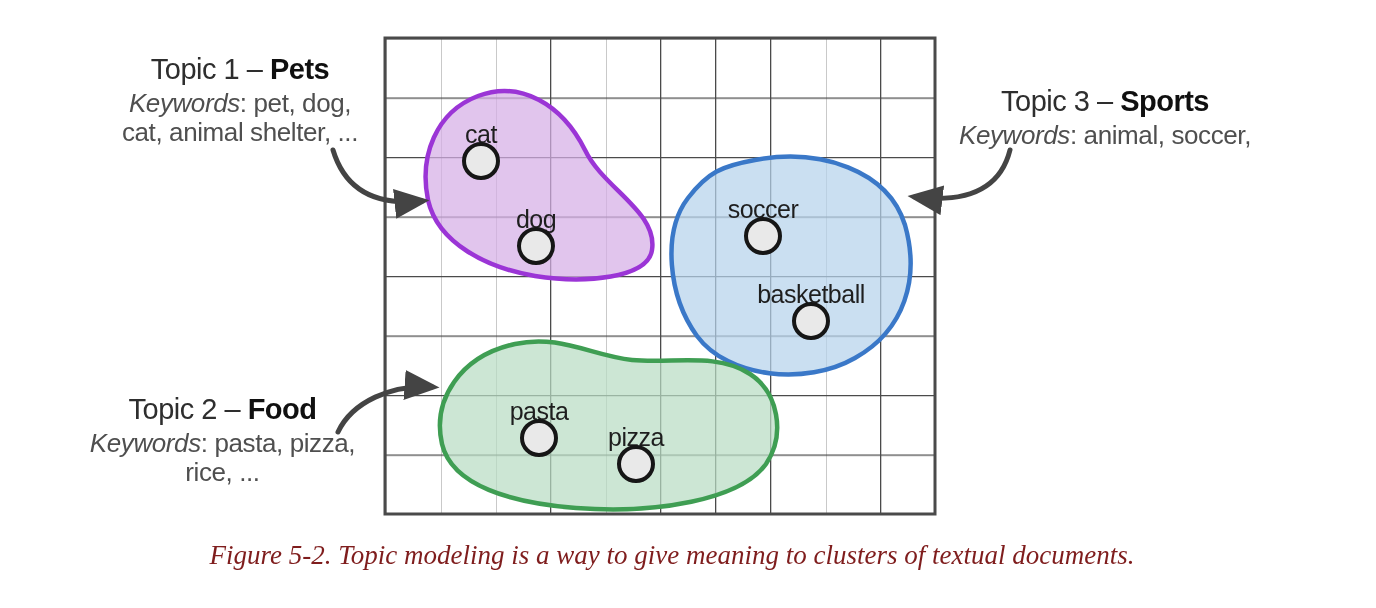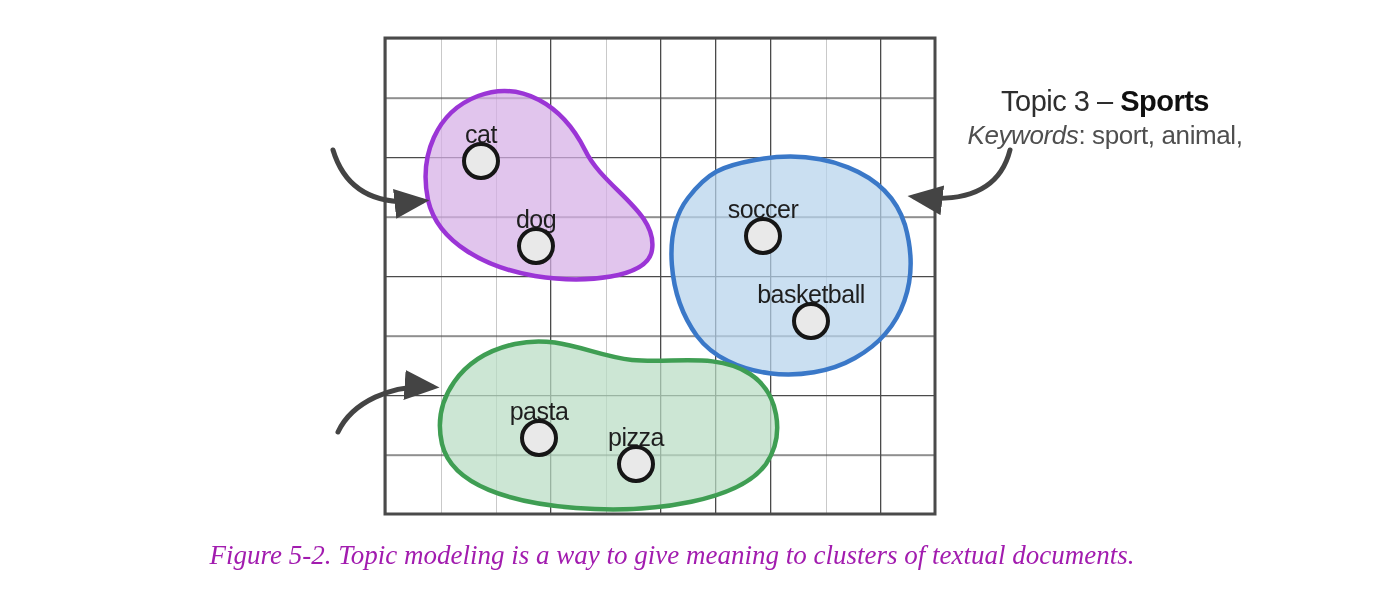--- a/index.html
+++ b/index.html
@@ -41,21 +41,21 @@
   .topic-pets   { left: 75px;  top: 52px;  width: 330px; }
   .topic-food   { left: 60px;  top: 392px; width: 325px; }
   .topic-sports { left: 945px; top: 58px;  width: 320px; margin-top: 26px; }
 
   .caption {
     position: absolute; left: 0; top: 540px; width: 1344px;
     text-align: center;
     font-family: "Liberation Serif", serif;
     font-style: italic;
     font-size: 27px;
-    color: #a21caf;
+    color: #7f1d1d;
   }
 </style>
 </head>
 <body>
 
 <div class="stage">
 
   <svg class="canvas" width="1376" height="530" viewBox="0 0 1376 530">
     <defs>
       <pattern id="gridpat" x="385" y="38" width="55" height="59.5" patternUnits="userSpaceOnUse">
@@ -106,26 +106,44 @@
     <g>
       <text class="pt-label" text-anchor="middle" x="539" y="420">pasta</text>
       <circle class="pt-circle" r="17" cx="539" cy="438"></circle>
     </g>
     <g>
       <text class="pt-label" text-anchor="middle" x="636" y="446">pizza</text>
       <circle class="pt-circle" r="17" cx="636" cy="464"></circle>
     </g>
   </svg>
 
+  <div class="topic-label topic-pets">
+    <div class="topic-title">
+      <span>Topic 1 – </span><b>Pets</b>
+    </div>
+    <div class="topic-keywords">
+      <i>Keywords</i><span>: pet, dog,</span>
+      <span class="kw-line2">cat, animal shelter, ...</span>
+    </div>
+  </div>
 
   <div class="topic-label topic-sports">
     <div class="topic-title">
       <span>Topic 3 – </span><b>Sports</b>
     </div>
     <div class="topic-keywords">
-      <i>Keywords</i><span>: sport, animal,</span>
+      <i>Keywords</i><span>: animal, soccer,</span>
     </div>
   </div>
 
+  <div class="topic-label topic-food">
+    <div class="topic-title">
+      <span>Topic 2 – </span><b>Food</b>
+    </div>
+    <div class="topic-keywords">
+      <i>Keywords</i><span>: pasta, pizza,</span>
+      <span class="kw-line2">rice, ...</span>
+    </div>
+  </div>
 
   <div class="caption">Figure 5-2. Topic modeling is a way to give meaning to clusters of textual documents.</div>
 
 </div>
 
 </body></html>

